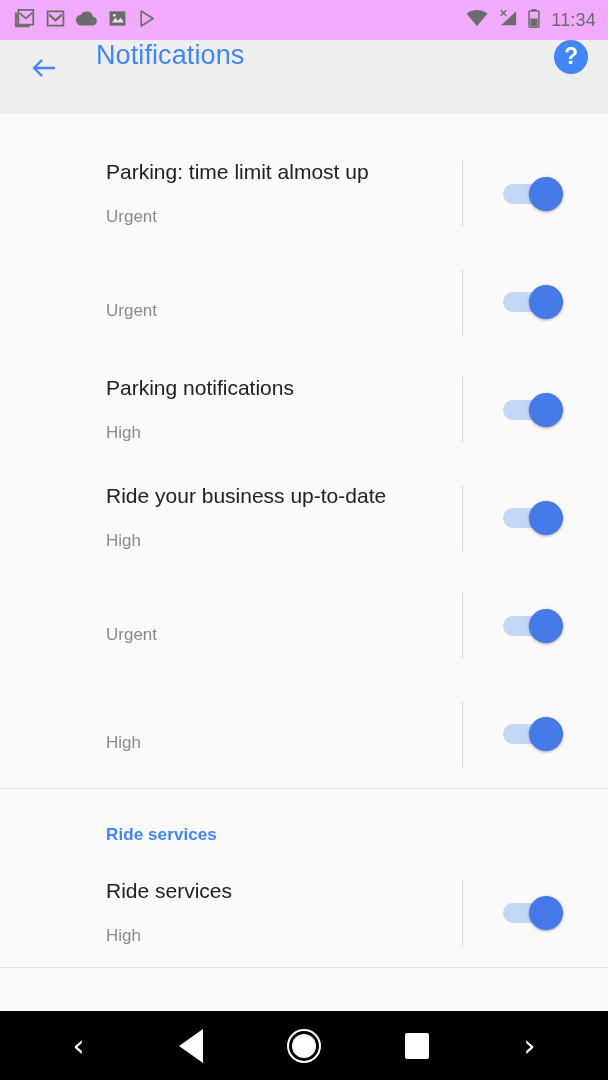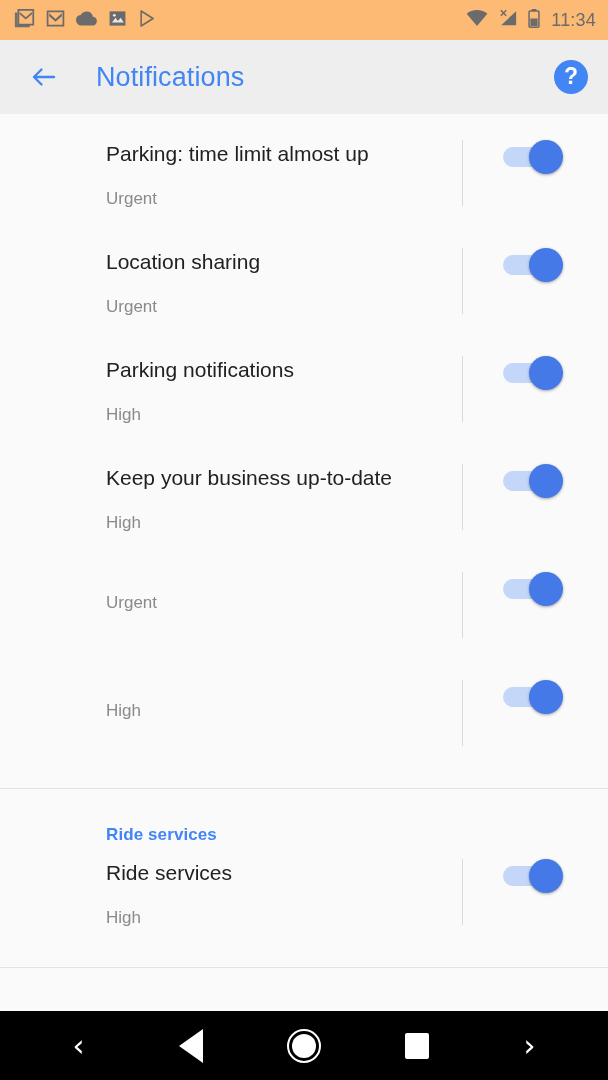--- a/index.html
+++ b/index.html
@@ -7,37 +7,37 @@
     width: 608px; height: 1080px;
     background: #fafafa;
     font-family: "Liberation Sans", sans-serif;
     overflow: hidden;
   }
   .phone { position: relative; width: 608px; height: 1080px; background: #fafafa; }
 
   
   .statusbar {
     position: absolute; top: 0; left: 0; width: 608px; height: 40px;
-    background: #fdba74;
+    background: #f0abfc;
     display: flex; align-items: center;
     padding: 0 12px 0 14px;
   }
   .status-left { display: flex; align-items: center; gap: 11px; }
   .status-right { margin-left: auto; display: flex; align-items: center; gap: 9px; }
   .sicon { display: block; }
   .clock {
     font-size: 18px; color: #6b6b6b; letter-spacing: .2px;
     margin-left: 2px; font-family: "Liberation Sans", sans-serif;
   }
 
   
   .appbar {
     position: absolute; top: 40px; left: 0; width: 608px; height: 74px;
     background: #eeeeee;
-    display: flex; align-items: center;
+    display: flex; align-items: flex-start;
   }
   .backbtn {
     width: 56px; height: 56px; margin-left: 16px;
     display: flex; align-items: center; justify-content: center;
     cursor: pointer;
   }
   .appbar-title {
     font-size: 27px; color: #4285f4; margin-left: 24px;
     letter-spacing: .1px; white-space: nowrap;
   }
@@ -51,21 +51,21 @@
     padding-bottom: 2px;
   }
 
   
   .content {
     position: absolute; top: 114px; left: 0; width: 608px; height: 857px;
     background: #fafafa; overflow: hidden;
   }
   .row {
     position: relative; height: 108px;
-    display: flex; align-items: flex-start;
+    display: flex; align-items: center;
     padding-left: 106px; padding-right: 15px;
     cursor: pointer;
   }
   .row-pad-top { margin-top: 26px; }
   .row-text { flex: 1 1 auto; min-width: 0; }
   .row-title {
     font-size: 21px; color: #212121; line-height: 28px;
     white-space: nowrap; overflow: hidden;
   }
   .row-sub {
@@ -211,21 +211,20 @@
         </div>
         <div class="row-divider"></div>
         <div class="switch">
           <div class="track"></div>
           <div class="thumb"></div>
         </div>
       </div>
 
       <div class="row">
         <div class="row-text">
-          <div class="row-title">Location sharing</div>
           <div class="row-sub">Urgent</div>
         </div>
         <div class="row-divider"></div>
         <div class="switch">
           <div class="track"></div>
           <div class="thumb"></div>
         </div>
       </div>
 
       <div class="row">
@@ -235,21 +234,21 @@
         </div>
         <div class="row-divider"></div>
         <div class="switch">
           <div class="track"></div>
           <div class="thumb"></div>
         </div>
       </div>
 
       <div class="row">
         <div class="row-text">
-          <div class="row-title">Keep your business up-to-date</div>
+          <div class="row-title">Ride your business up-to-date</div>
           <div class="row-sub">High</div>
         </div>
         <div class="row-divider"></div>
         <div class="switch">
           <div class="track"></div>
           <div class="thumb"></div>
         </div>
       </div>
 
       <div class="row">

